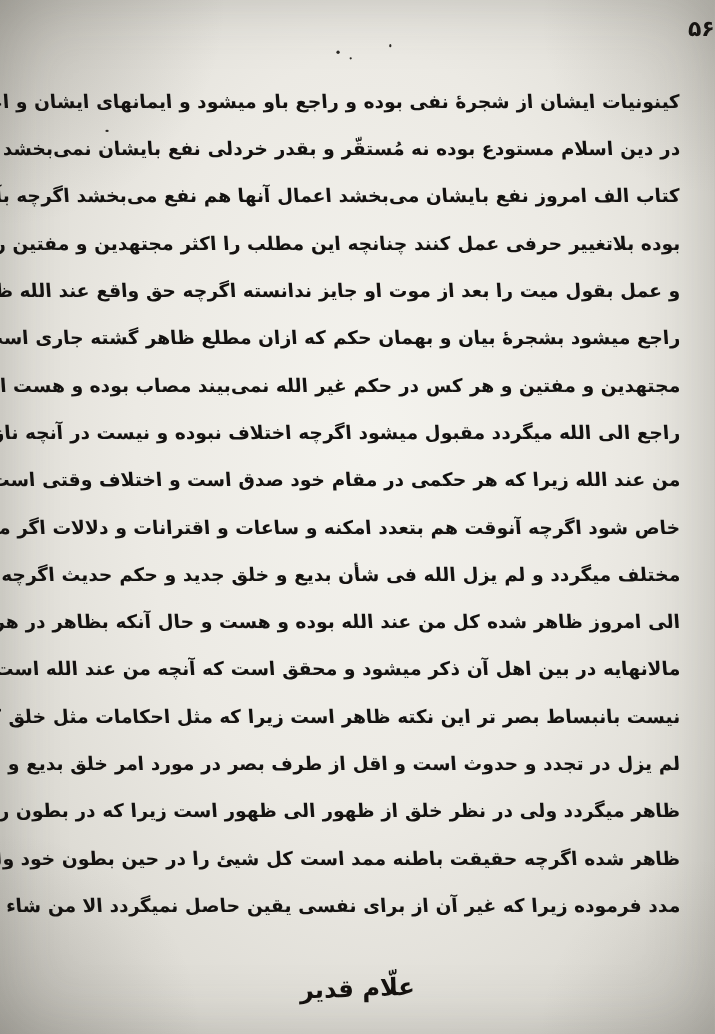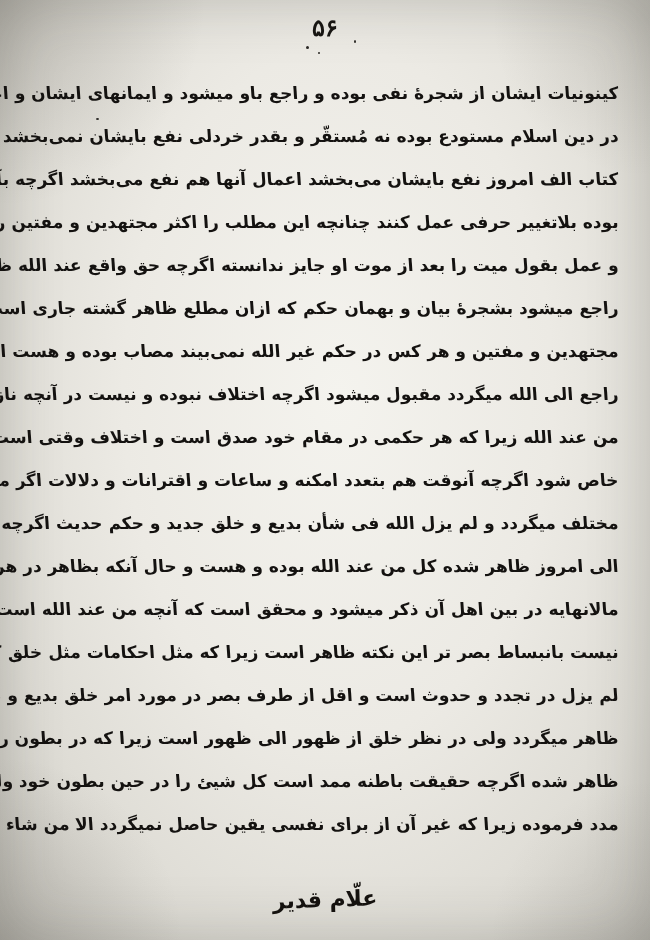--- a/index.html
+++ b/index.html
@@ -31,26 +31,25 @@
       radial-gradient(circle at 100% 2%, rgba(70,66,58,0.15), transparent 14%),
       radial-gradient(circle at 0% 100%, rgba(70,66,58,0.18), transparent 16%),
       radial-gradient(circle at 100% 100%, rgba(70,66,58,0.12), transparent 14%);
     pointer-events: none;
   }
   .page-number {
     position: absolute;
     top: 14px;
     left: 0;
     right: 0;
-    text-align: center;
-    font-size: 24px;
+    text-align: right;
+    font-size: 20px;
     font-weight: bold;
     letter-spacing: 4px;
     color: #171512;
-    font-family: Liberation Serif, serif;
   }
   .speckle {
     position: absolute;
     background: #2a2824;
     border-radius: 50%;
   }
   .sp1 { top: 46px; left: 306px; width: 3px; height: 3px; }
   .sp2 { top: 52px; left: 318px; width: 2px; height: 2px; }
   .sp3 { top: 40px; left: 354px; width: 2px; height: 3px; }
   .sp4 { top: 118px; left: 96px;  width: 3px; height: 2px; }

